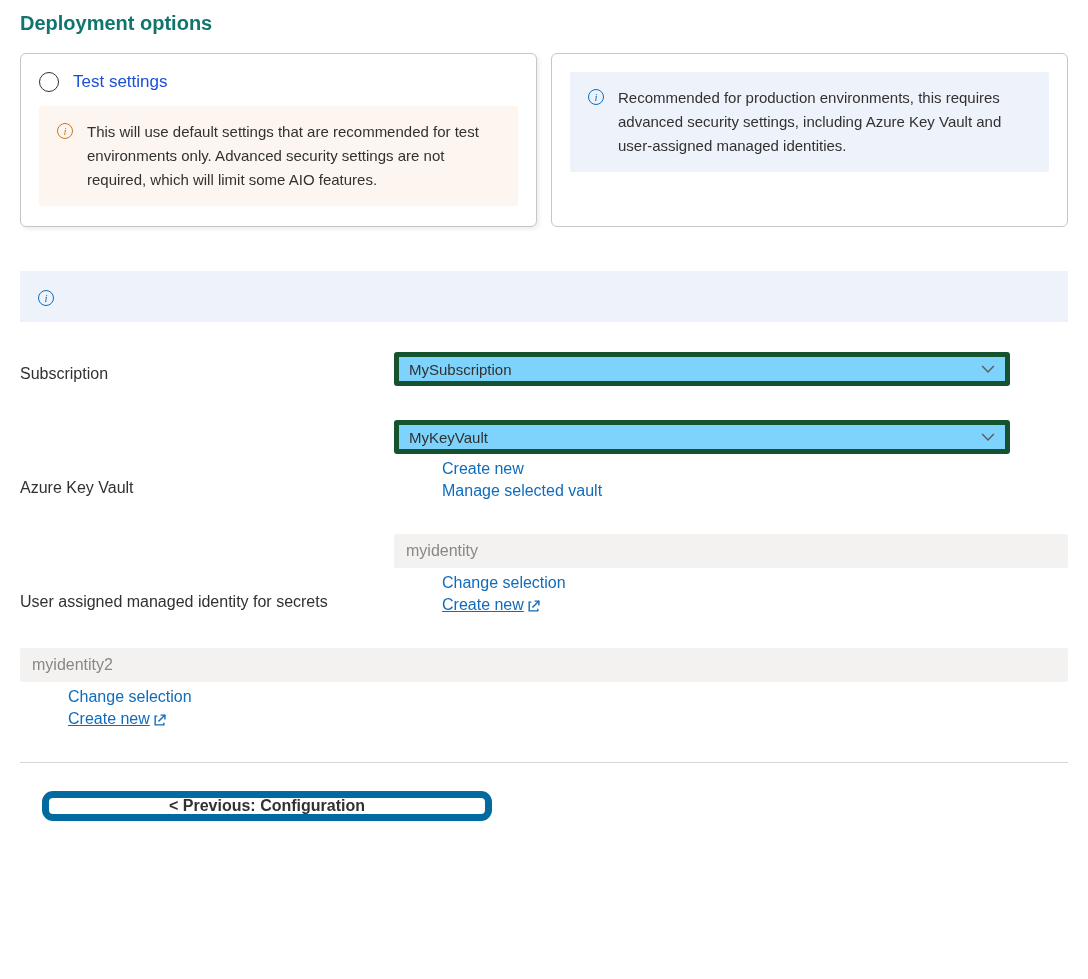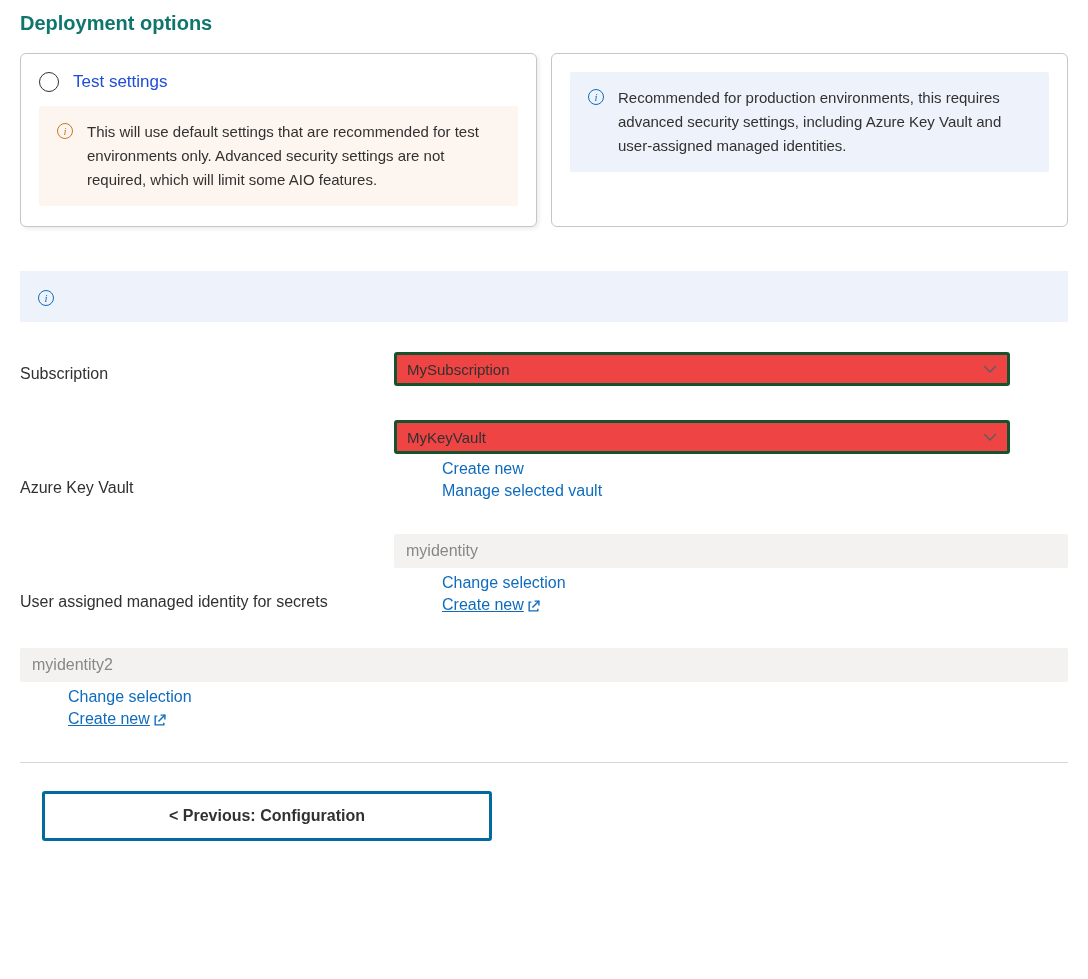--- a/index.html
+++ b/index.html
@@ -105,27 +105,27 @@
     padding-top: 4px;
     padding-right: 10px;
     line-height: 1.5;
   }
   .form-control { flex: 1; }
   .select {
     display: flex;
     align-items: center;
     justify-content: space-between;
     height: 34px;
-    border: 3px solid #14532d;
+    border: 5px solid #14532d;
     border-radius: 3px;
     padding: 0 10px;
     width: 616px;
     max-width: 100%;
     font-size: 15px;
-    background: #ef4444;
+    background: #7dd3fc;
     cursor: pointer;
   }
   .ro-input {
     display: flex;
     align-items: center;
     height: 34px;
     background: #f3f2f1;
     border-radius: 2px;
     padding: 9px 12px;
     width: 100%;
@@ -164,23 +164,23 @@
     border-top: 1px solid #d6d6d6;
     margin: 0 0 28px 0;
   }
   .nav-row {
     display: flex;
     gap: 14px;
     padding-left: 22px;
   }
   .nav-btn {
     width: 450px;
-    height: 50px;
-    border: 3px solid #0369a1;
-    border-radius: 3px;
+    height: 30px;
+    border: 7px solid #0369a1;
+    border-radius: 11px;
     background: #fff;
     font-size: 16px;
     font-weight: 600;
     cursor: pointer;
     display: flex;
     align-items: center;
     justify-content: center;
   }
 </style>
 </head>

